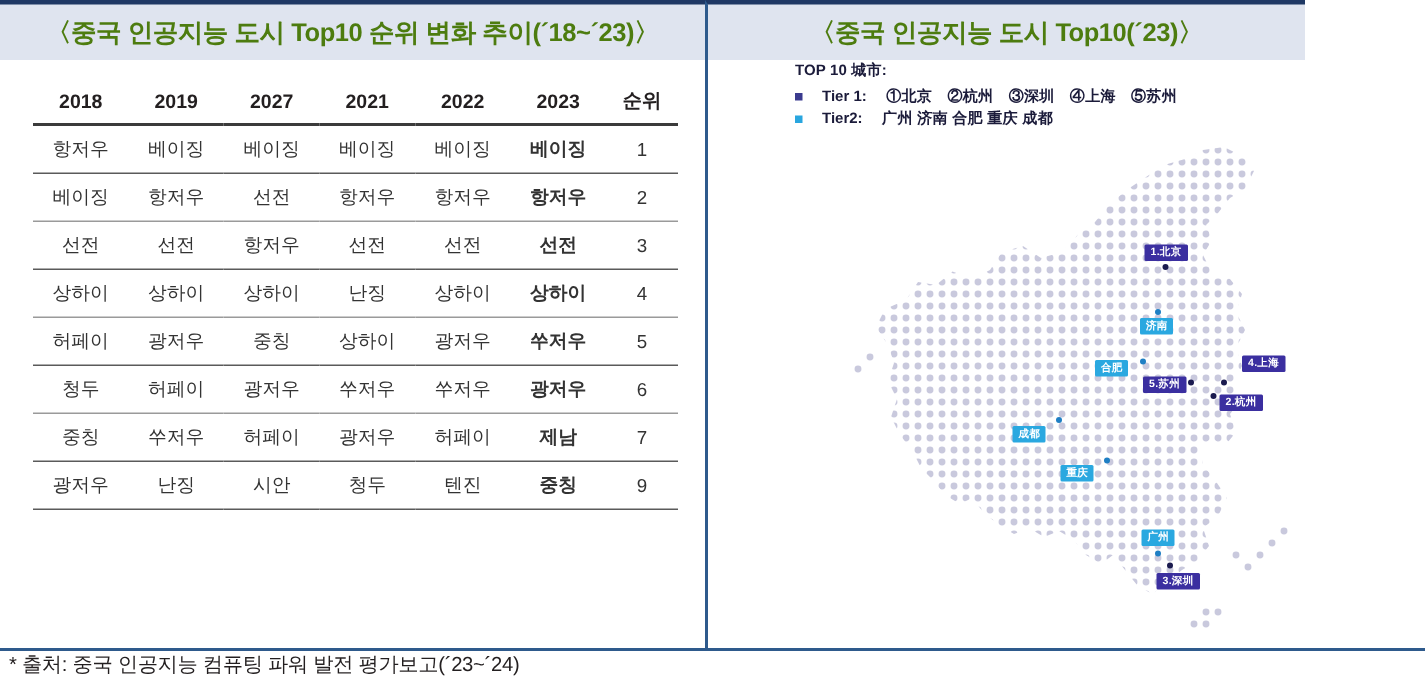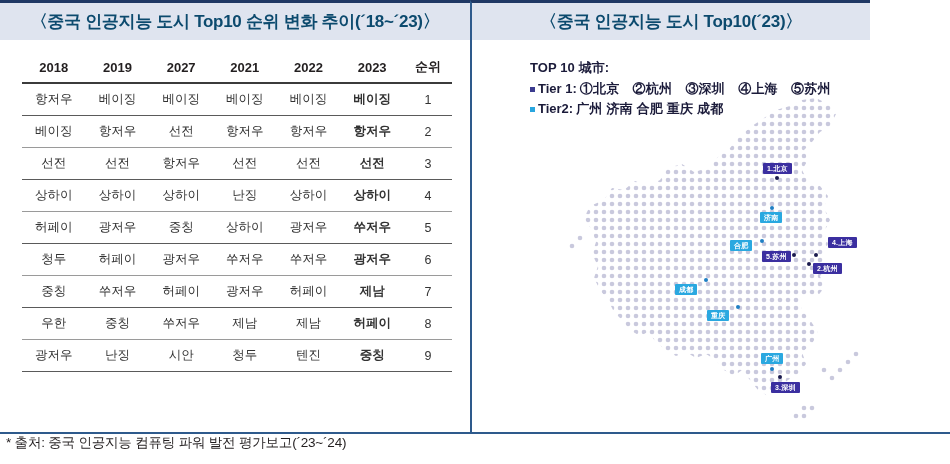--- a/index.html
+++ b/index.html
@@ -28,21 +28,21 @@
     align-items: center;
     justify-content: center;
     box-sizing: border-box;
     height: 40px;
   }
   .panel-header.left  { width: 470px; }
   .panel-header.right { width: 400px; border-left: 2px solid #2e5a8c; }
   .panel-header-title {
     font-size: 17px;
     font-weight: bold;
-    color: #0c4a6e;
+    color: #4d7c0f;
     letter-spacing: -0.3px;
     white-space: nowrap;
   }
 
   
   .body-row {
     display: flex;
     width: 950px;
     height: 392px;
     box-sizing: border-box;
@@ -110,30 +110,30 @@
     position: absolute;
     left: 0; top: 0;
     width: 478px; height: 392px;
     overflow: hidden;
   }
   .map-svg { display: block; }
 
   .legend {
     position: absolute;
     left: 58px;
-    top: 18px;
-    font-size: 13px;
+    top: 0;
+    font-size: 10px;
     line-height: 1.55;
     color: #1b1b3a;
     font-family: "Liberation Sans", sans-serif;
     font-weight: bold;
     white-space: nowrap;
   }
   .legend-title { margin-bottom: 1px; letter-spacing: 0.1px; }
-  .legend-line { display: flex; align-items: center; gap: 3px; }
+  .legend-line { display: flex; align-items: center; gap: 13px; }
   .legend-swatch {
     display: inline-block;
     width: 5px; height: 5px;
     flex: 0 0 auto;
   }
   .legend-swatch.t1 { background: #3b3b8f; }
   .legend-swatch.t2 { background: #29a6df; }
   .legend-cities { letter-spacing: 0.2px; }
 
   
@@ -260,29 +260,20 @@
           <td class="col-rank">6</td>
         </tr>
         <tr>
           <td>중칭</td>
           <td>쑤저우</td>
           <td>허페이</td>
           <td>광저우</td>
           <td>허페이</td>
           <td class="col-2023">제남</td>
           <td class="col-rank">7</td>
-        </tr>
-        <tr>
-          <td>우한</td>
-          <td>중칭</td>
-          <td>쑤저우</td>
-          <td>제남</td>
-          <td>제남</td>
-          <td class="col-2023">허페이</td>
-          <td class="col-rank">8</td>
         </tr>
         <tr>
           <td>광저우</td>
           <td>난징</td>
           <td>시안</td>
           <td>청두</td>
           <td>텐진</td>
           <td class="col-2023">중칭</td>
           <td class="col-rank">9</td>
         </tr>

